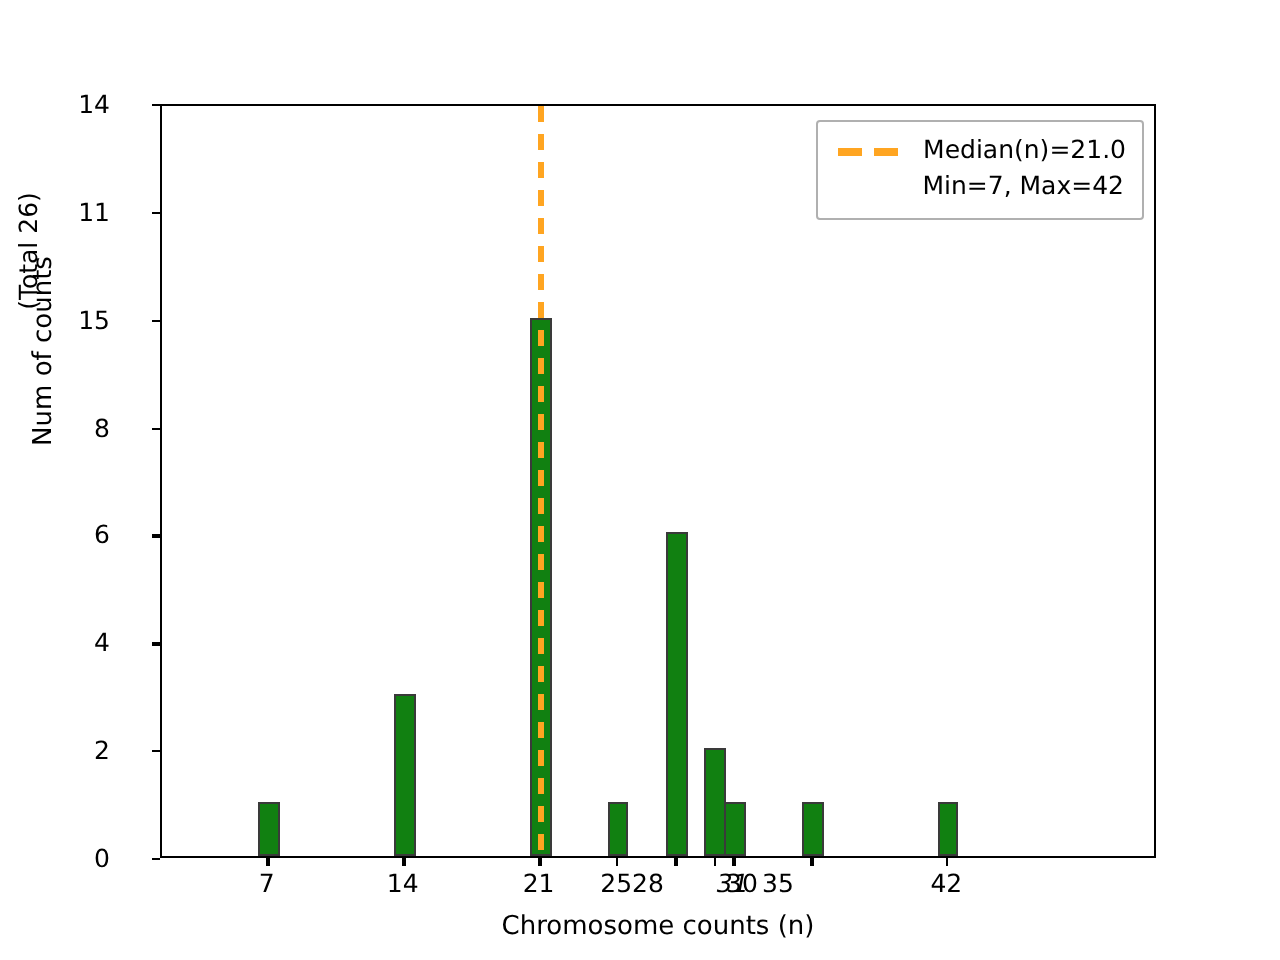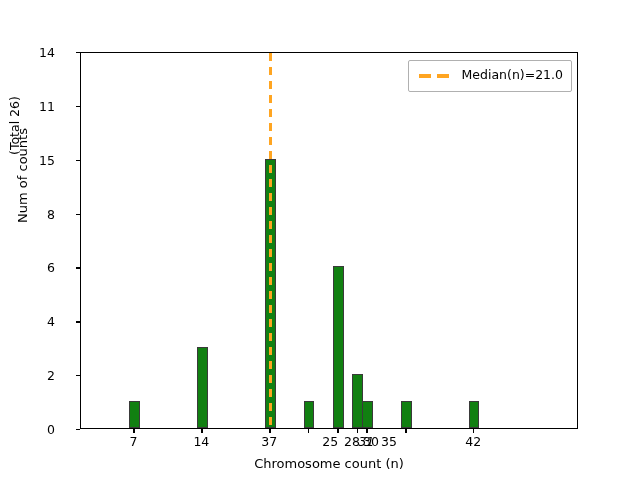--- a/index.html
+++ b/index.html
@@ -222,39 +222,42 @@
     <div id="median-layer">
         <div class="median-line" style="left: 187.698px;"></div>
       </div>
   </div>
 
   <div id="xaxis-ticks">
       <div class="xtick-label" style="left: 133.392px;">7</div>
       <div class="xtick-mark" style="left: 133.392px;"></div>
       <div class="xtick-label" style="left: 201.345px;">14</div>
       <div class="xtick-mark" style="left: 201.345px;"></div>
-      <div class="xtick-label" style="left: 269.298px;">37</div>
+      <div class="xtick-label" style="left: 269.298px;">21</div>
       <div class="xtick-mark" style="left: 269.298px;"></div>
-      <div class="xtick-label" style="left: 308.129px; text-align: right;">25</div>
+      <div class="xtick-label" style="left: 308.129px;">25</div>
       <div class="xtick-mark" style="left: 308.129px;"></div>
-      <div class="xtick-label" style="left: 352px;">28</div>
+      <div class="xtick-label" style="left: 324px;">28</div>
       <div class="xtick-mark" style="left: 337.251px;"></div>
       <div class="xtick-label" style="left: 371px;">30</div>
       <div class="xtick-mark" style="left: 356.667px;"></div>
       <div class="xtick-label" style="left: 366.374px; font-style: italic;">31</div>
       <div class="xtick-mark" style="left: 366.374px;"></div>
       <div class="xtick-label" style="left: 389px;">35</div>
       <div class="xtick-mark" style="left: 405.205px;"></div>
       <div class="xtick-label" style="left: 473.158px;">42</div>
       <div class="xtick-mark" style="left: 473.158px;"></div>
     </div>
-  <div id="xlabel">Chromosome count (n)</div>
+  <div id="xlabel">Chromosome counts (n)</div>
 
   <div id="legend">
     <div class="legend-row">
       <span class="legend-swatch">
           <span class="dash"></span>
         </span>
       <span class="legend-text">Median(n)=21.0</span>
     </div>
+    <div class="legend-row second">
+      <span class="legend-text">Min=7, Max=42</span>
+    </div>
   </div>
 
 </div>
 
 </body></html>

